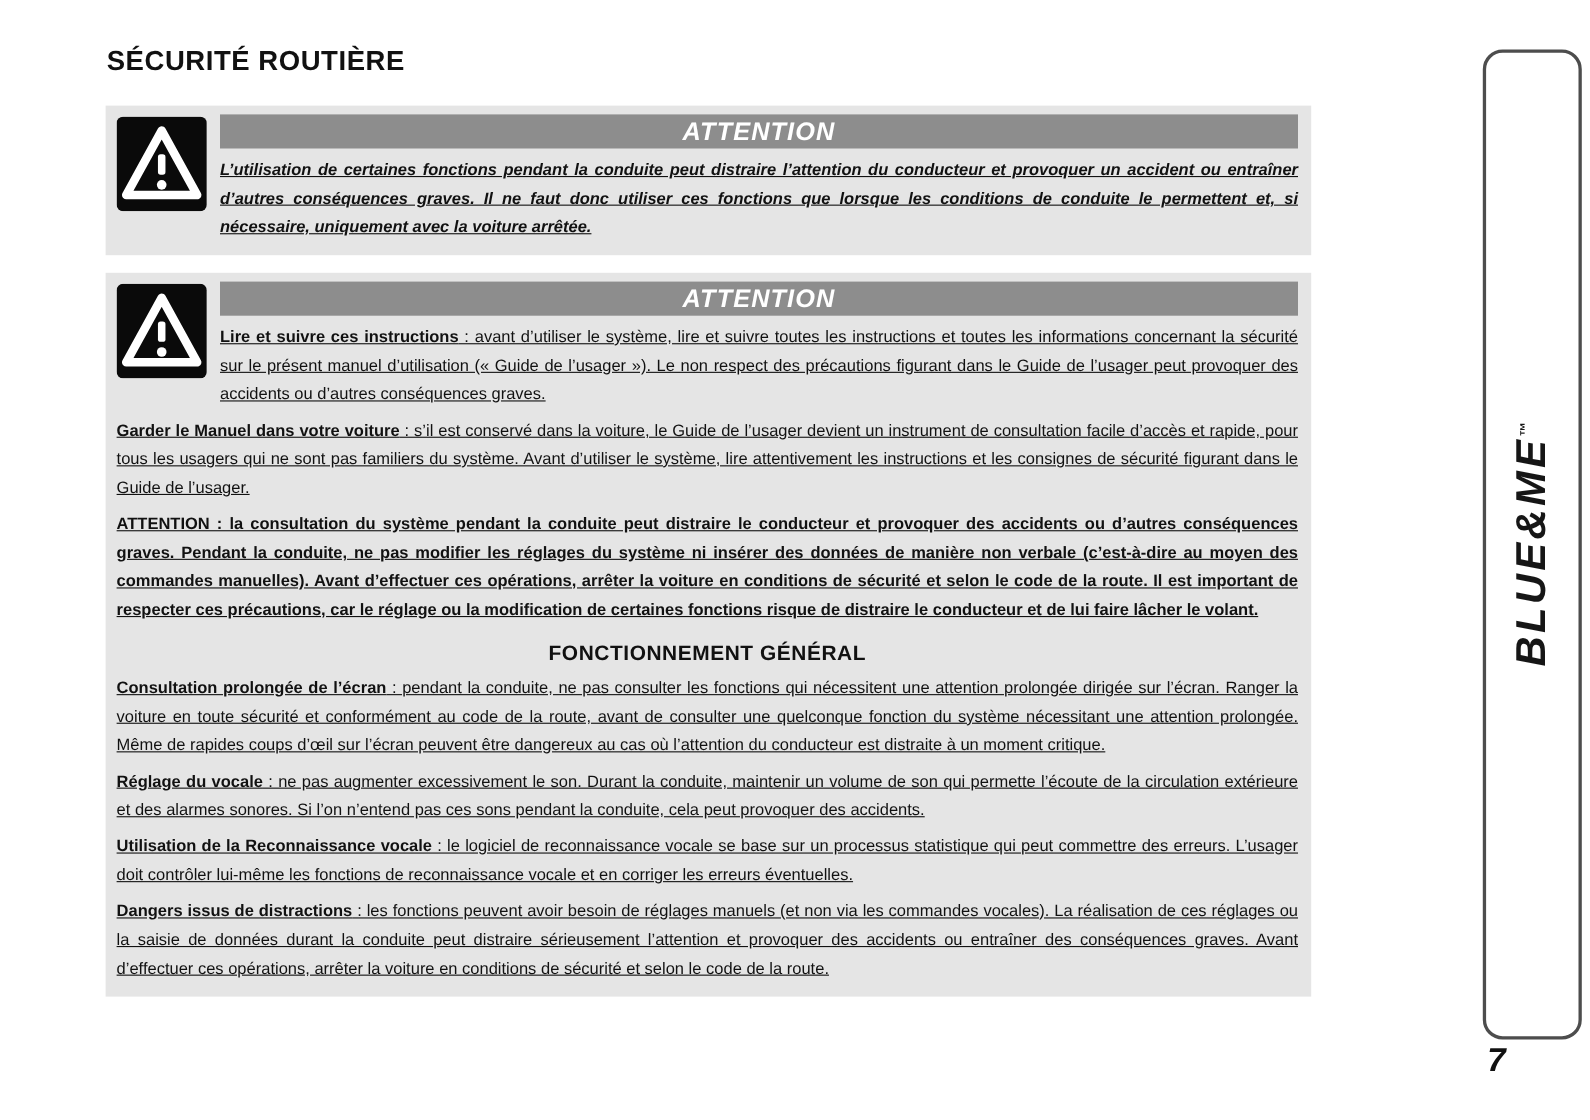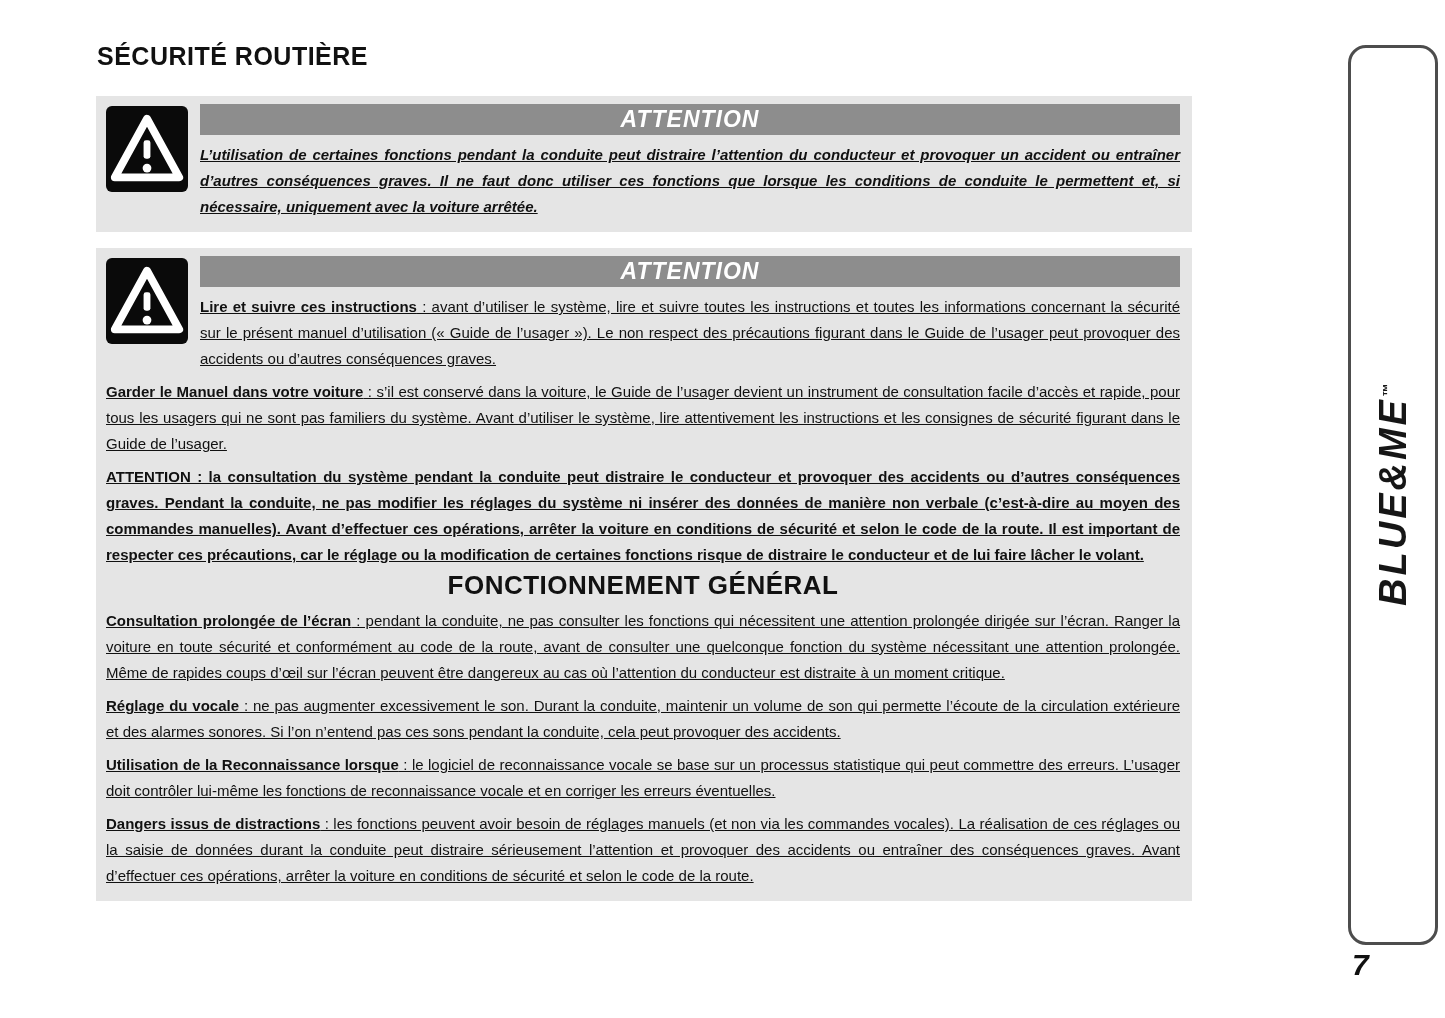--- a/index.html
+++ b/index.html
@@ -57,24 +57,24 @@
     line-height: 26px;
     text-align: justify;
     margin-top: 7px;
     text-decoration: underline;
   }
   .box1 p { font-weight: bold; font-style: italic; }
   .lead { font-weight: bold; }
   .all-bold { font-weight: bold; }
 
   .section-heading {
-    font-size: 26px;
+    font-size: 19px;
     font-weight: bold;
     text-align: center;
-    margin-top: 2px;
+    margin-top: 16px;
     letter-spacing: 0.5px;
   }
 
   .sidebar {
     position: absolute;
     left: 1348px;
     top: 45px;
     width: 90px;
     height: 900px;
     border: 3px solid #4d4d4d;
@@ -139,21 +139,21 @@
 
   <p class="all-bold">ATTENTION : la consultation du système pendant la conduite peut distraire le conducteur et provoquer des accidents ou d’autres conséquences graves. Pendant la conduite, ne pas modifier les réglages du système ni insérer des données de manière non verbale (c’est-à-dire au moyen des commandes manuelles). Avant d’effectuer ces opérations, arrêter la voiture en conditions de sécurité et selon le code de la route. Il est important de respecter ces précautions, car le réglage ou la modification de certaines fonctions risque de distraire le conducteur et de lui faire lâcher le volant.</p>
 
   <h2 class="section-heading">FONCTIONNEMENT GÉNÉRAL</h2>
 
 
   <p><span class="lead">Consultation prolongée de l’écran</span><span> : pendant la conduite, ne pas consulter les fonctions qui nécessitent une attention prolongée dirigée sur l’écran. Ranger la voiture en toute sécurité et conformément au code de la route, avant de consulter une quelconque fonction du système nécessitant une attention prolongée. Même de rapides coups d’œil sur l’écran peuvent être dangereux au cas où l’attention du conducteur est distraite à un moment critique.</span></p>
 
   <p><span class="lead">Réglage du vocale</span><span> : ne pas augmenter excessivement le son. Durant la conduite, maintenir un volume de son qui permette l’écoute de la circulation extérieure et des alarmes sonores. Si l’on n’entend pas ces sons pendant la conduite, cela peut provoquer des accidents.</span></p>
 
-  <p><span class="lead">Utilisation de la Reconnaissance lorsque</span><span> : le logiciel de reconnaissance vocale se base sur un processus statistique qui peut commettre des erreurs. L’usager doit contrôler lui-même les fonctions de reconnaissance vocale et en corriger les erreurs éventuelles.</span></p>
+  <p><span class="lead">Utilisation de la Reconnaissance vocale</span><span> : le logiciel de reconnaissance vocale se base sur un processus statistique qui peut commettre des erreurs. L’usager doit contrôler lui-même les fonctions de reconnaissance vocale et en corriger les erreurs éventuelles.</span></p>
 
   <p><span class="lead">Dangers issus de distractions</span><span> : les fonctions peuvent avoir besoin de réglages manuels (et non via les commandes vocales). La réalisation de ces réglages ou la saisie de données durant la conduite peut distraire sérieusement l’attention et provoquer des accidents ou entraîner des conséquences graves. Avant d’effectuer ces opérations, arrêter la voiture en conditions de sécurité et selon le code de la route.</span></p>
 </section>
 
 <aside class="sidebar">
   <div class="brand"><span>BLUE&amp;ME</span><sup>™</sup></div>
 </aside>
 
 <div class="page-number">7</div>
 

